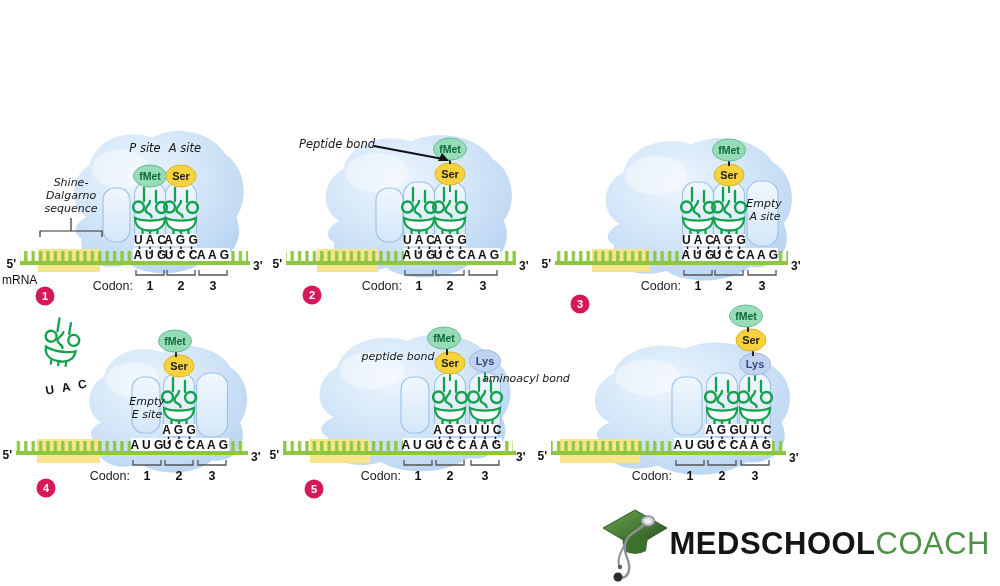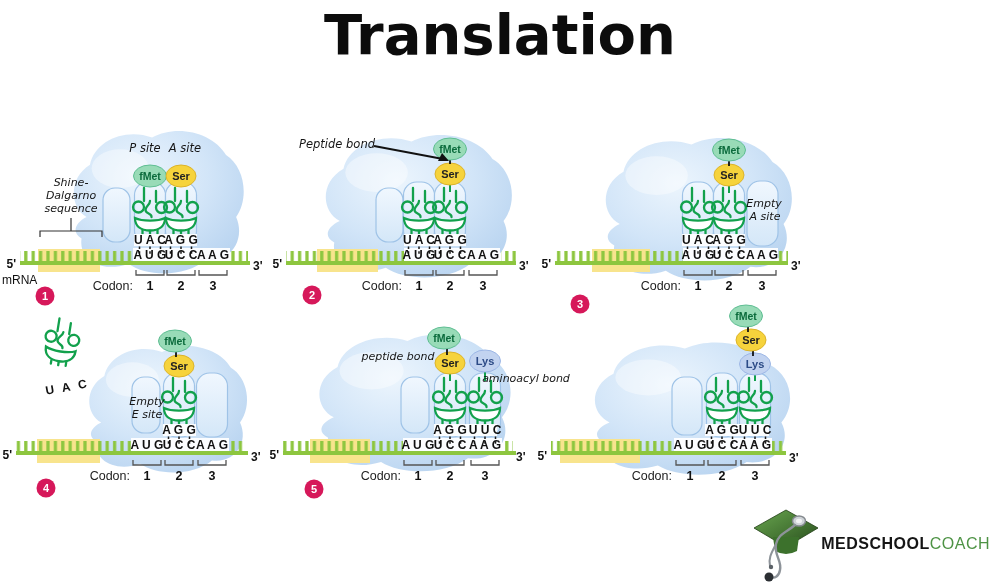--- a/index.html
+++ b/index.html
@@ -22,29 +22,28 @@
   .amino-ser{font-weight:bold;font-size:11px;fill:#222;}
   .amino-lys{font-weight:bold;font-size:11px;fill:#2c4a86;}
   .badge-num{font-size:11px;font-weight:bold;fill:#fff;}
   .slot{fill:url(#slotGrad);stroke:#9fc3e7;stroke-width:1.2;}
   .bracket{fill:none;stroke:#555;stroke-width:1.3;}
   .bond{stroke:#1a1a1a;stroke-width:1.5;stroke-dasharray:2.5,2.2;fill:none;}
   .aa-bond{stroke:#111;stroke-width:1.8;fill:none;}
   .green-link{stroke:#12a14c;stroke-width:2;fill:none;}
   .wstrip{fill:#ffffff;opacity:0.93;}
   .logo{position:absolute;right:10px;bottom:4px;display:flex;align-items:center;}
-  .logo-text{font-size:16px;font-weight:700;color:#151515;letter-spacing:0.5px;white-space:nowrap;}
+  .logo-text{font-size:31px;font-weight:700;color:#151515;letter-spacing:0.5px;white-space:nowrap;}
   .logo-text .coach{font-weight:400;color:#4e9345;}
 </style>
 </head>
 <body>
 
 <div class="stage">
 
-  <div class="title">Translation</div>
 
   <svg class="diagram" width="1000" height="586" viewBox="0 0 1000 586">
     <defs>
       <radialGradient id="blobGrad" cx="38%" cy="32%" r="75%">
         <stop offset="0%" stop-color="#ecf5fd"></stop>
         <stop offset="55%" stop-color="#d2e5f8"></stop>
         <stop offset="100%" stop-color="#b9d4f0"></stop>
       </radialGradient>
       <linearGradient id="slotGrad" x1="0" y1="0" x2="0" y2="1">
         <stop offset="0%" stop-color="#f0f7fe"></stop>

